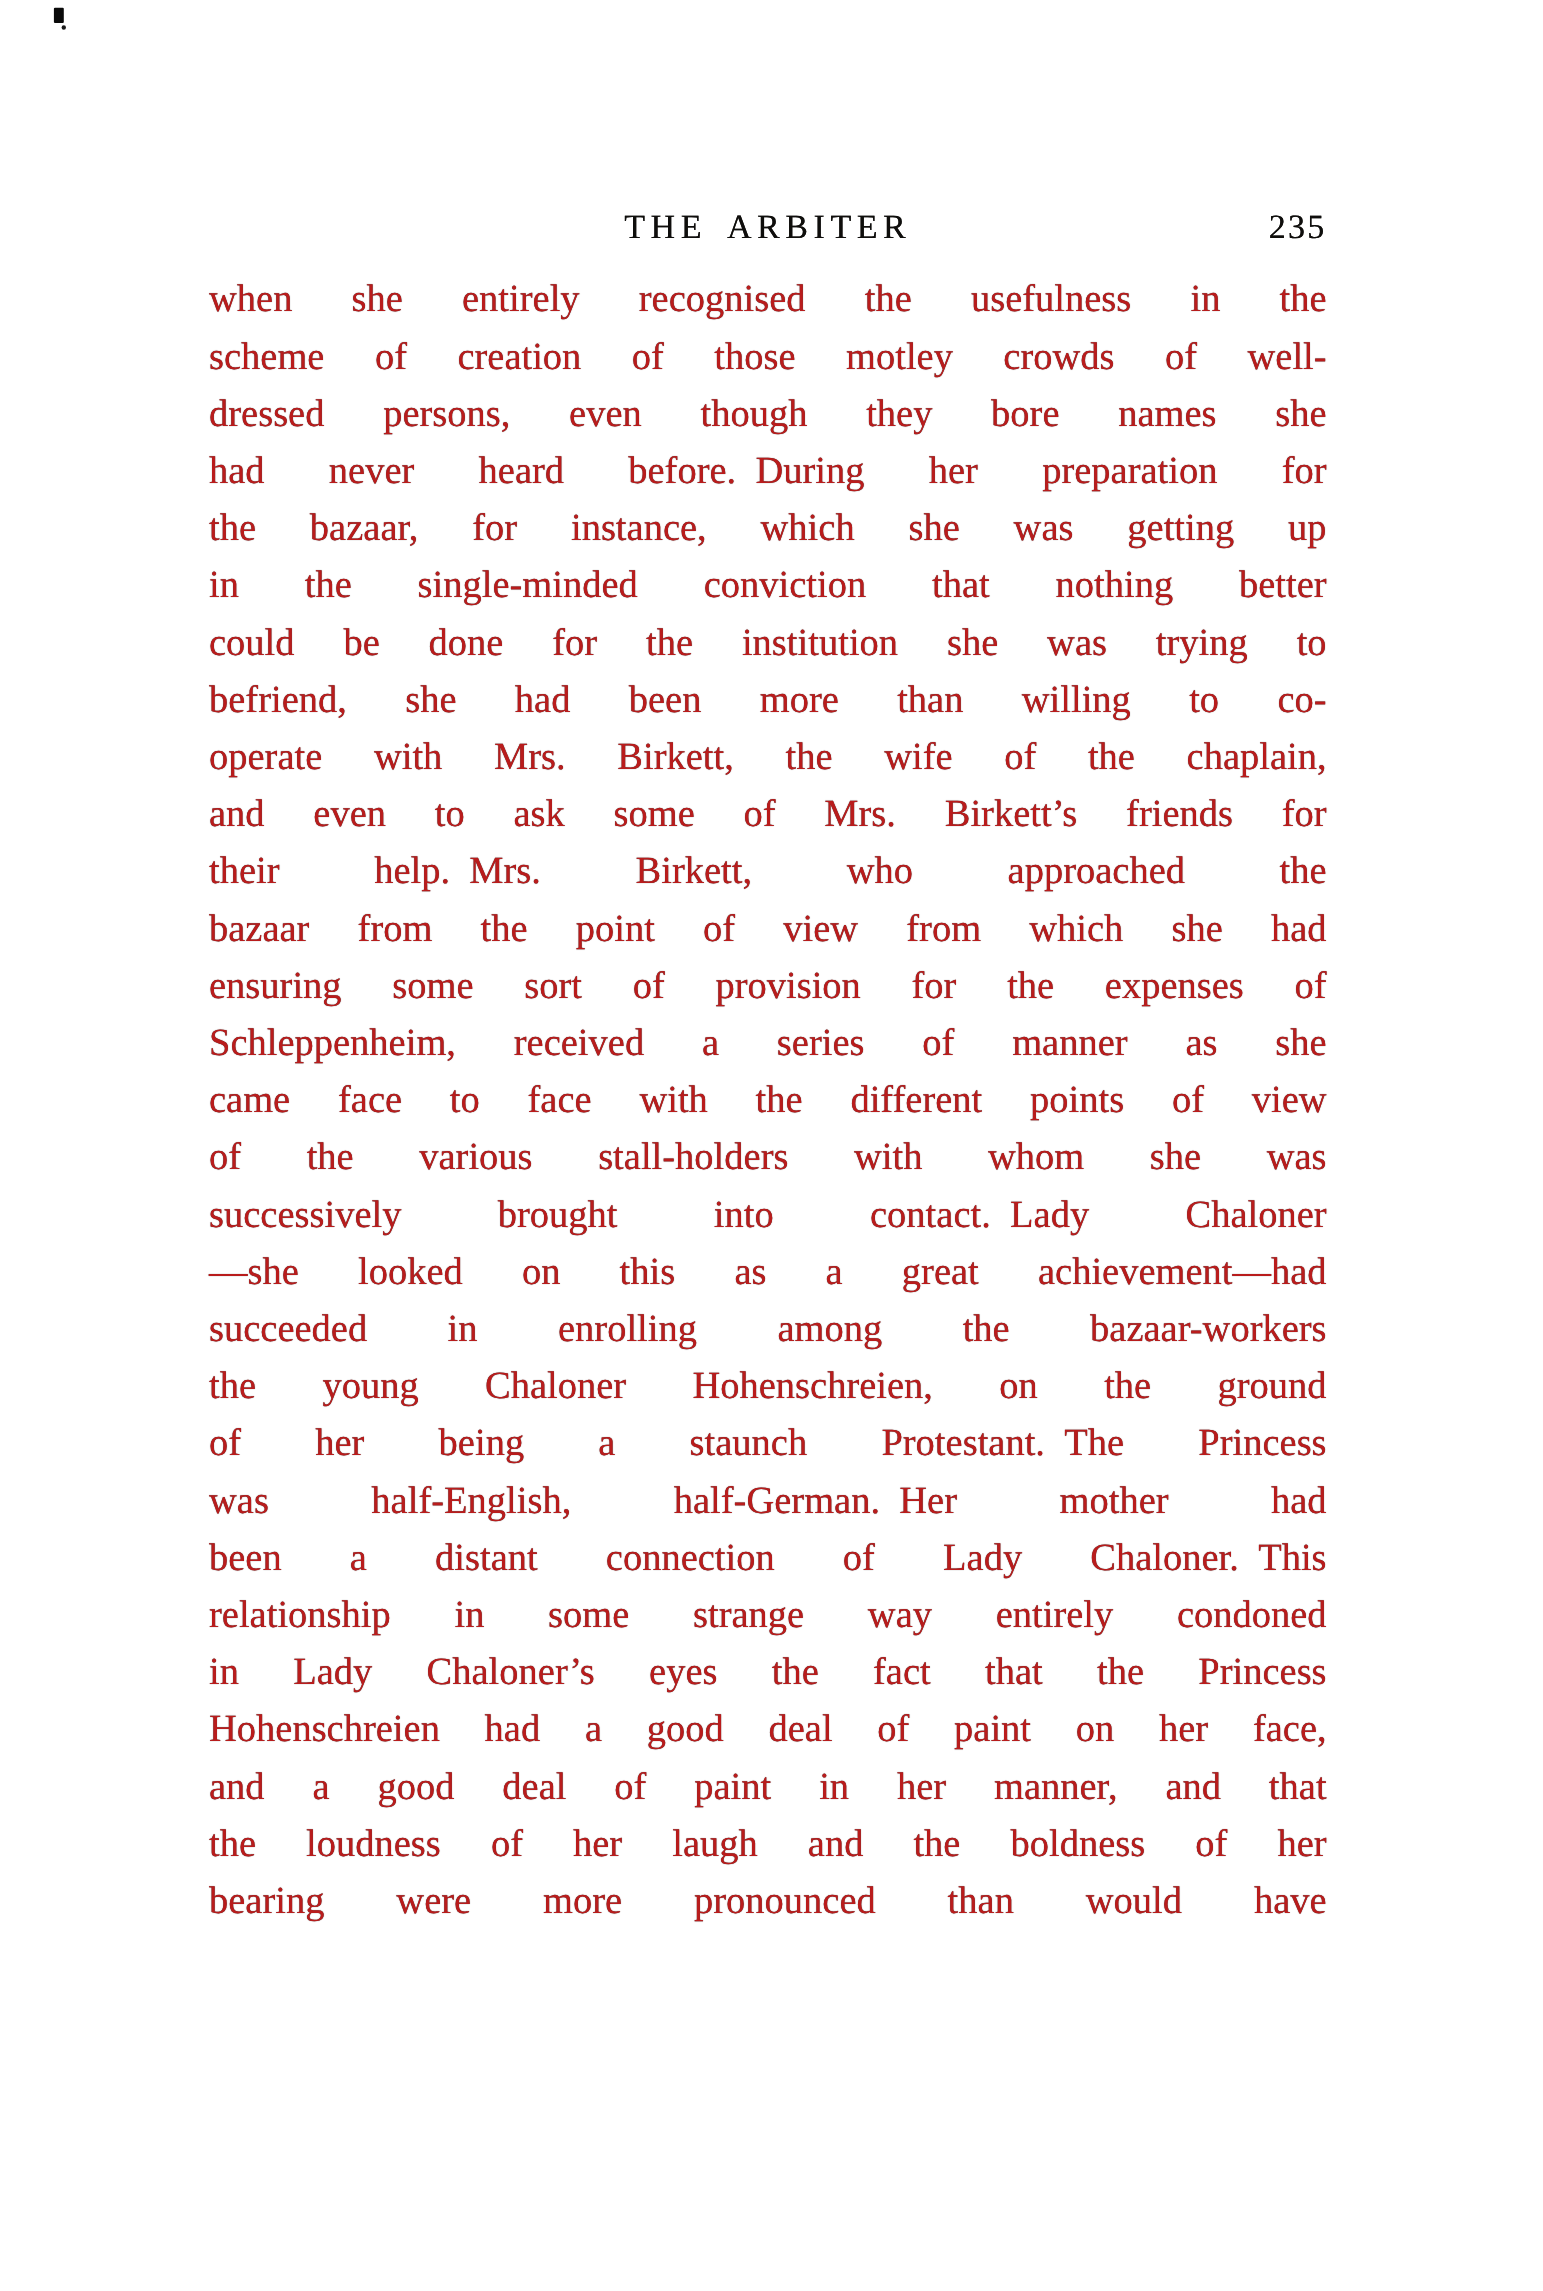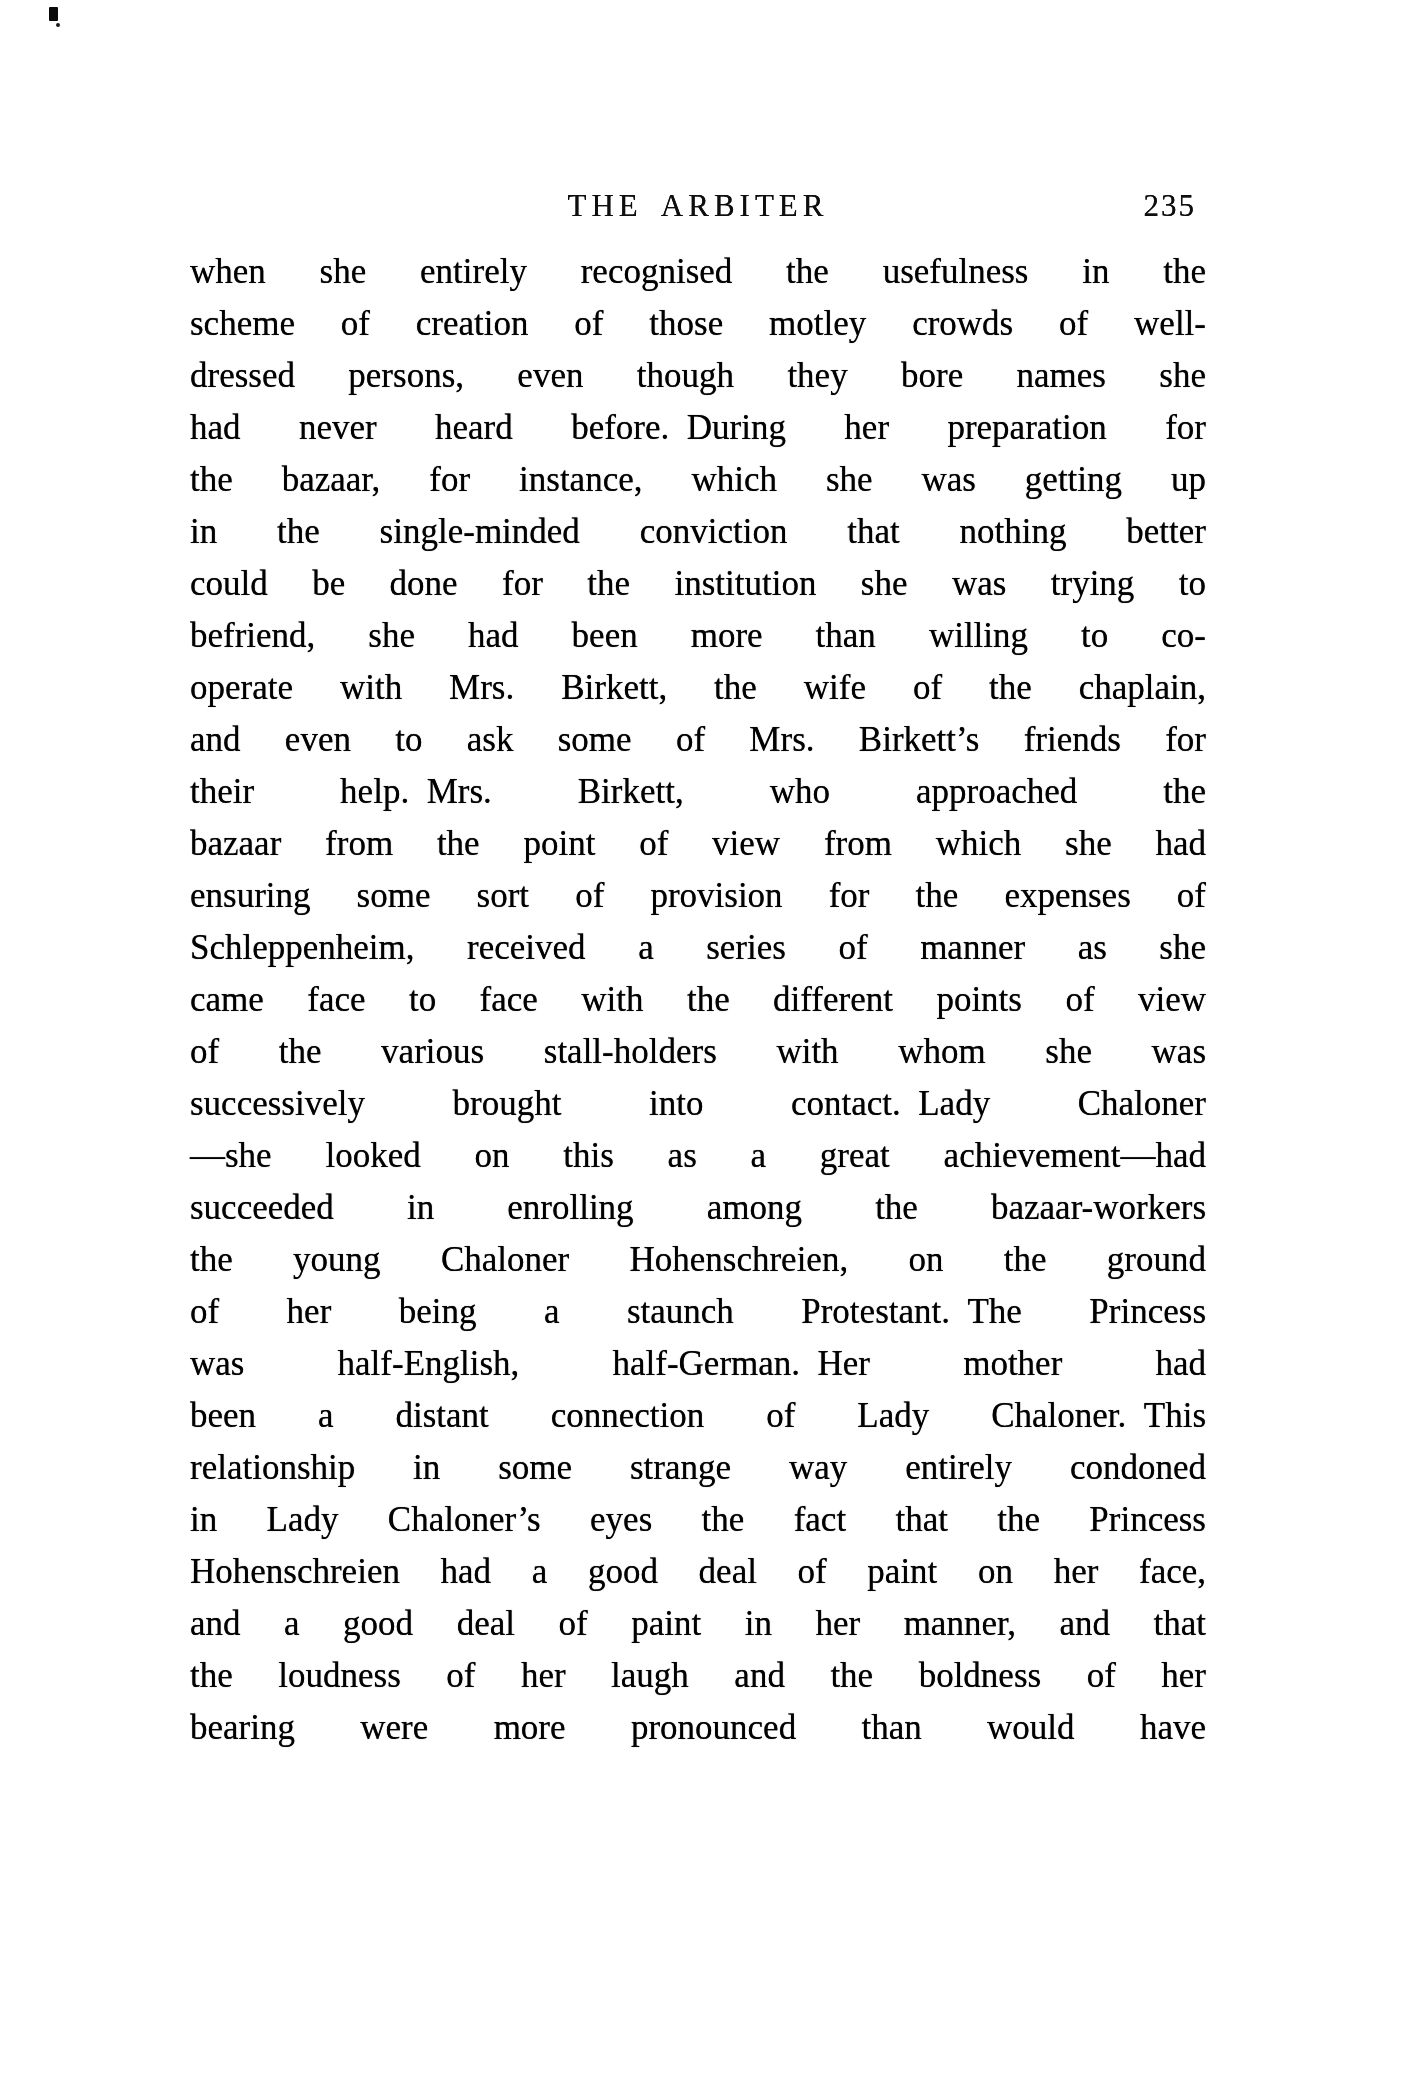--- a/index.html
+++ b/index.html
@@ -33,34 +33,34 @@
     display: block;
     text-align: center;
     font-size: 31px;
     line-height: 44px;
     letter-spacing: 5px;
     word-spacing: 7px;
     text-shadow: 0 0 0.6px rgba(10,9,8,0.9);
   }
   .running-head .pagenum {
     position: absolute;
-    right: 10px;
+    right: 0;
     top: 0;
     font-size: 31px;
     line-height: 44px;
     letter-spacing: 2px;
     text-shadow: 0 0 0.6px rgba(10,9,8,0.9);
   }
   
   .body-text {
     position: absolute;
     left: 190px;
     top: 246px;
     width: 1016px;
-    color: #000000;
+    color: #b91c1c;
   }
   .line {
     font-size: 35px;
     line-height: 52px;
     height: 52px;
     white-space: nowrap;
     text-align: justify;
     text-align-last: justify;
     text-shadow: 0 0 0.7px rgba(12,11,10,0.85);
   }

